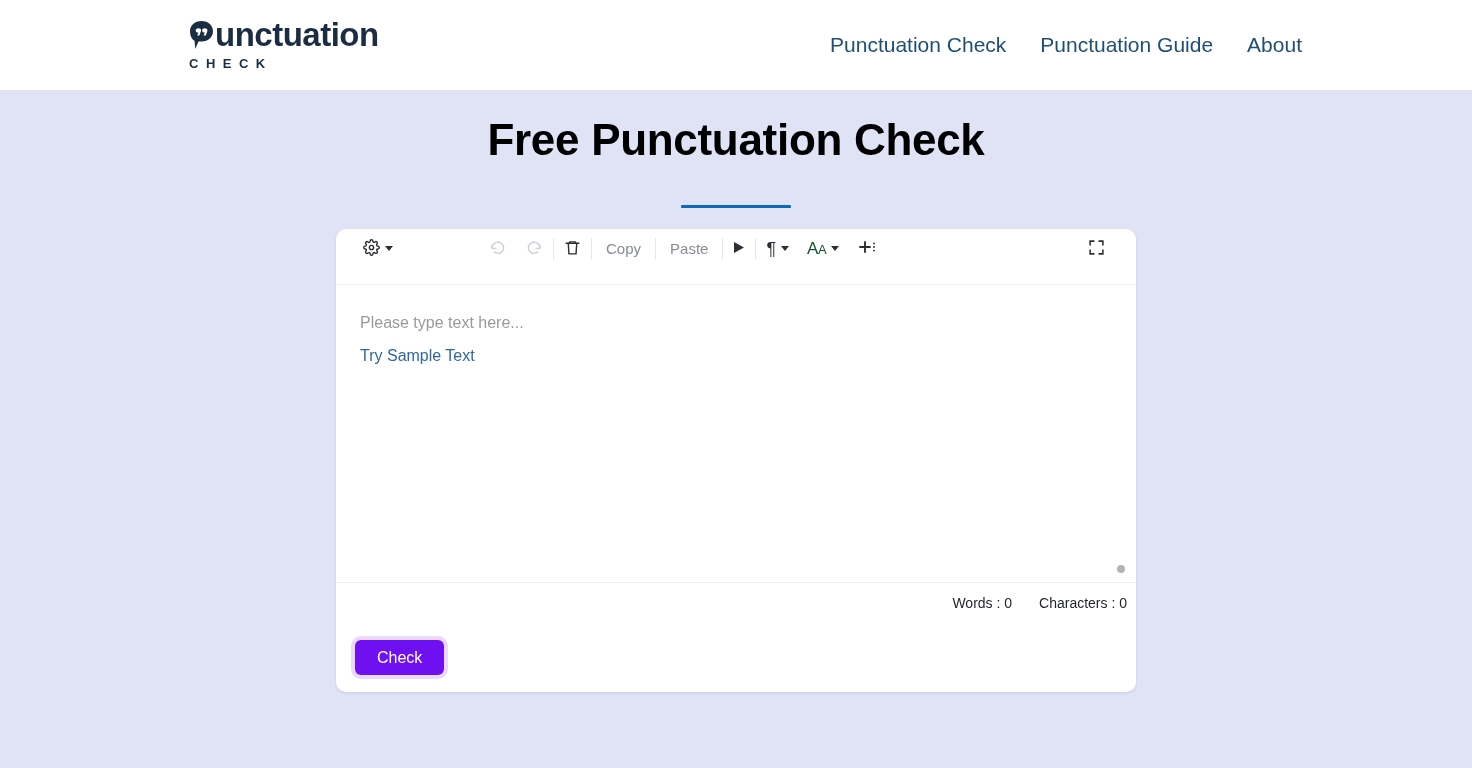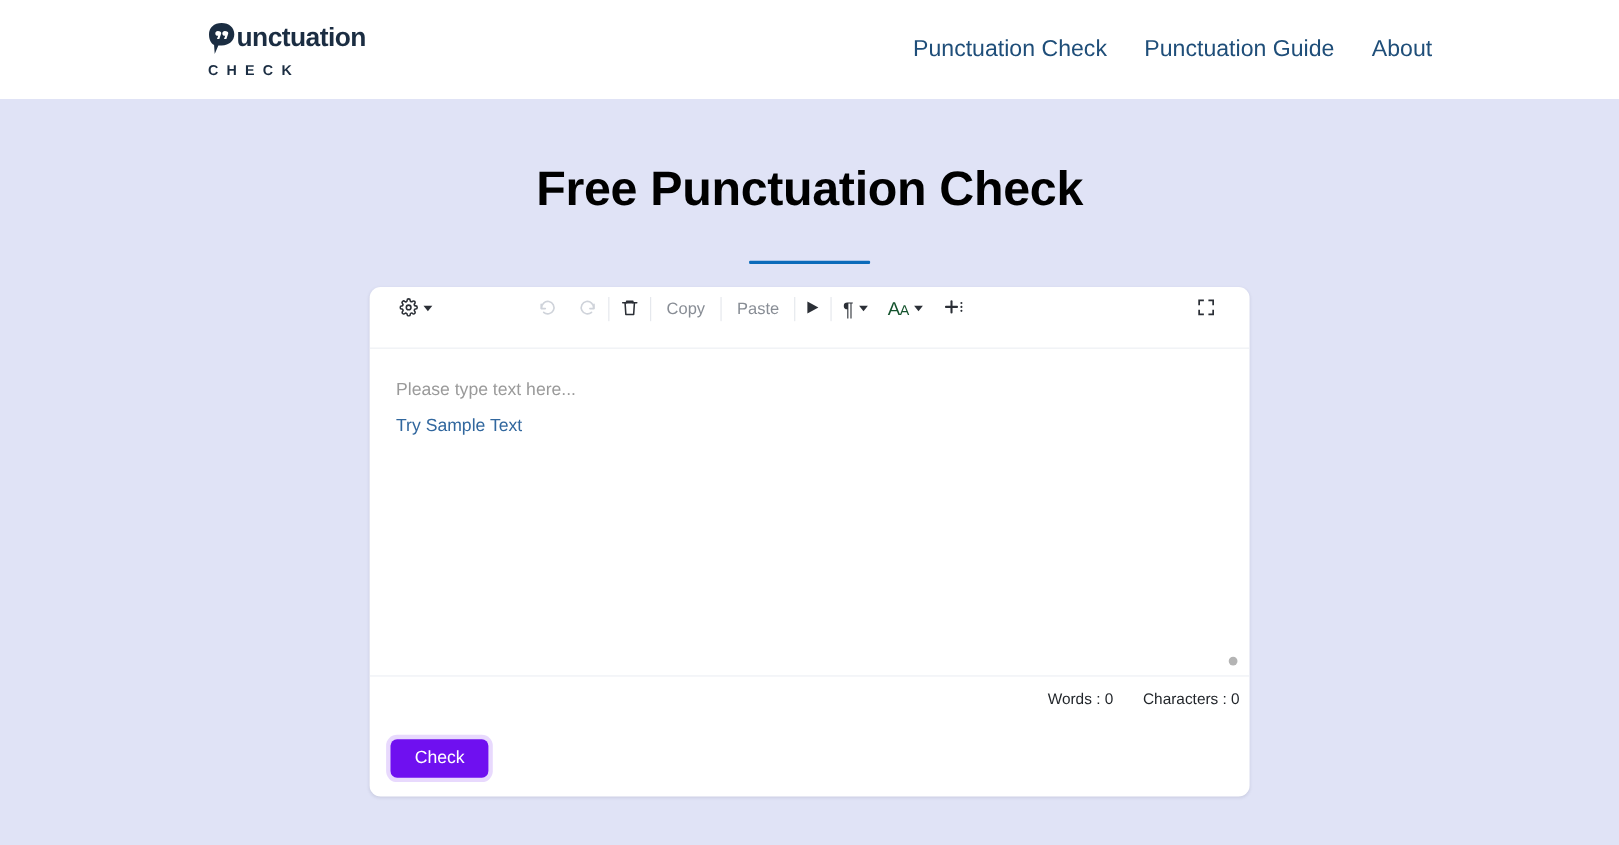--- a/index.html
+++ b/index.html
@@ -38,21 +38,21 @@
   }
   .brand-bubble {
     position: relative;
     width: 25px;
     height: 30px;
     flex: 0 0 auto;
     margin-right: 1px;
   }
   .brand-bubble svg { display: block; }
   .brand-word {
-    font-size: 24px;
+    font-size: 33px;
     font-weight: bold;
     color: #1b2d42;
     letter-spacing: -0.5px;
     line-height: 30px;
   }
   .brand-sub {
     font-size: 13px;
     font-weight: bold;
     color: #1b2d42;
     letter-spacing: 7.5px;
@@ -66,21 +66,21 @@
   .nav-link {
     color: #1f4e79;
     text-decoration: none;
     font-size: 21px;
     padding: 6px 17px;
     white-space: nowrap;
   }
 
   
   .hero {
-    padding-top: 56px;
+    padding-top: 24px;
     text-align: center;
   }
   .page-title {
     margin: 0;
     font-size: 44px;
     line-height: 52px;
     font-weight: bold;
     color: #000000;
     letter-spacing: -0.3px;
   }

